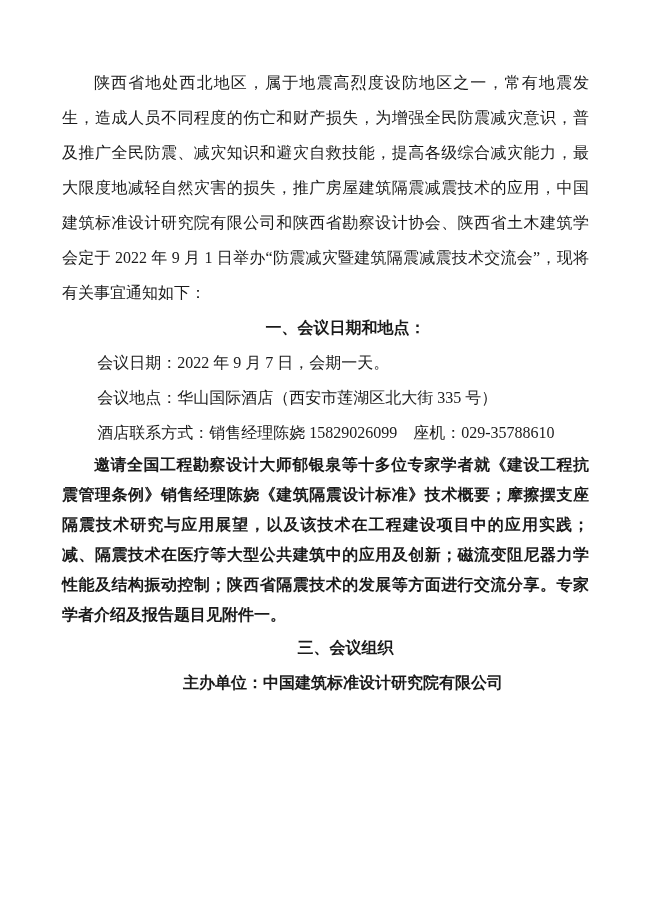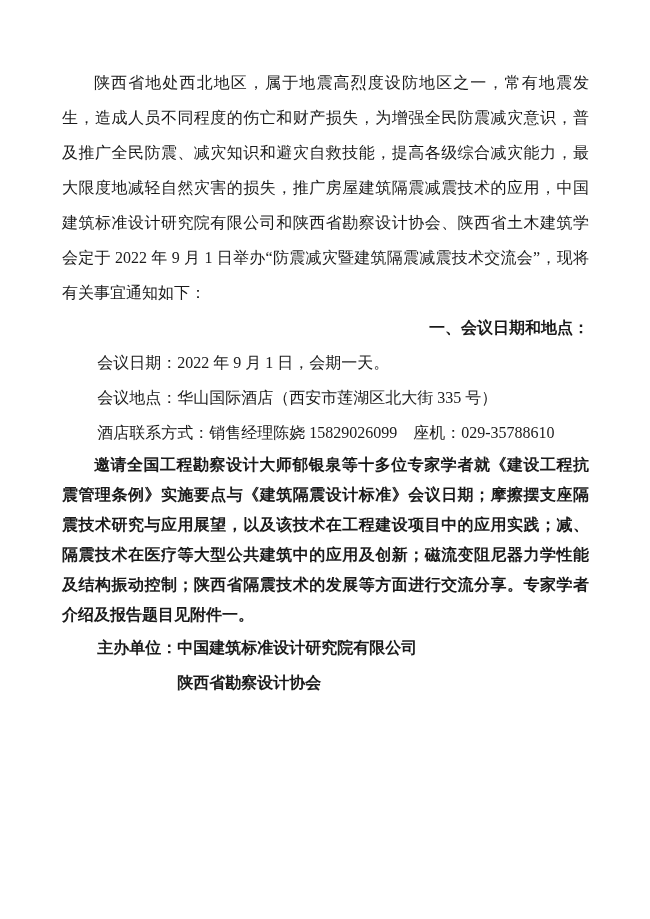--- a/index.html
+++ b/index.html
@@ -29,21 +29,21 @@
     text-justify: inter-character;
     text-indent: 2em;
   }
   .sec-heading {
     margin: 0;
     font-size: 16px;
     line-height: 35px;
     font-weight: 700;
     font-family: "Liberation Sans", "DejaVu Sans", sans-serif;
     text-indent: 2.5em;
-    text-align: right;
+    text-align: center;
   }
   .item-line {
     margin: 0;
     font-size: 16px;
     line-height: 35px;
     text-indent: 2.2em;
     white-space: nowrap;
     text-align: left;
   }
   .emph-para {
@@ -55,44 +55,44 @@
     text-justify: inter-character;
     text-indent: 2em;
   }
   .org-line {
     margin: 0;
     font-size: 16px;
     line-height: 35px;
     font-weight: 700;
     text-indent: 2.2em;
     white-space: nowrap;
-    text-align: left;
+    text-align: center;
   }
   .org-line.second {
     text-indent: 7.2em;
   }
 </style>
 </head>
 <body>
 
 <div class="doc">
 
   <p class="para">陕西省地处西北地区，属于地震高烈度设防地区之一，常有地震发生，造成人员不同程度的伤亡和财产损失，为增强全民防震减灾意识，普及推广全民防震、减灾知识和避灾自救技能，提高各级综合减灾能力，最大限度地减轻自然灾害的损失，推广房屋建筑隔震减震技术的应用，中国建筑标准设计研究院有限公司和陕西省勘察设计协会、陕西省土木建筑学会定于 2022 年 9 月 1 日举办“防震减灾暨建筑隔震减震技术交流会”，现将有关事宜通知如下：</p>
 
   <h3 class="sec-heading">一、会议日期和地点：</h3>
 
-  <p class="item-line">会议日期：2022 年 9 月 1 日，会期一天。</p>
+  <p class="item-line">会议日期：2022 年 9 月 7 日，会期一天。</p>
 
 
   <p class="item-line">会议地点：华山国际酒店（西安市莲湖区北大街 335 号）</p>
 
   <p class="item-line">酒店联系方式：销售经理陈娆 15829026099　座机：029-35788610</p>
 
 
 
-  <p class="emph-para">邀请全国工程勘察设计大师郁银泉等十多位专家学者就《建设工程抗震管理条例》实施要点与《建筑隔震设计标准》会议日期；摩擦摆支座隔震技术研究与应用展望，以及该技术在工程建设项目中的应用实践；减、隔震技术在医疗等大型公共建筑中的应用及创新；磁流变阻尼器力学性能及结构振动控制；陕西省隔震技术的发展等方面进行交流分享。专家学者介绍及报告题目见附件一。</p>
+  <p class="emph-para">邀请全国工程勘察设计大师郁银泉等十多位专家学者就《建设工程抗震管理条例》销售经理陈娆《建筑隔震设计标准》技术概要；摩擦摆支座隔震技术研究与应用展望，以及该技术在工程建设项目中的应用实践；减、隔震技术在医疗等大型公共建筑中的应用及创新；磁流变阻尼器力学性能及结构振动控制；陕西省隔震技术的发展等方面进行交流分享。专家学者介绍及报告题目见附件一。</p>
 
+  <h3 class="sec-heading">三、会议组织</h3>
 
   <p class="org-line">主办单位：中国建筑标准设计研究院有限公司</p>
 
-  <p class="org-line second">陕西省勘察设计协会</p>
 
 </div>
 
 </body></html>

